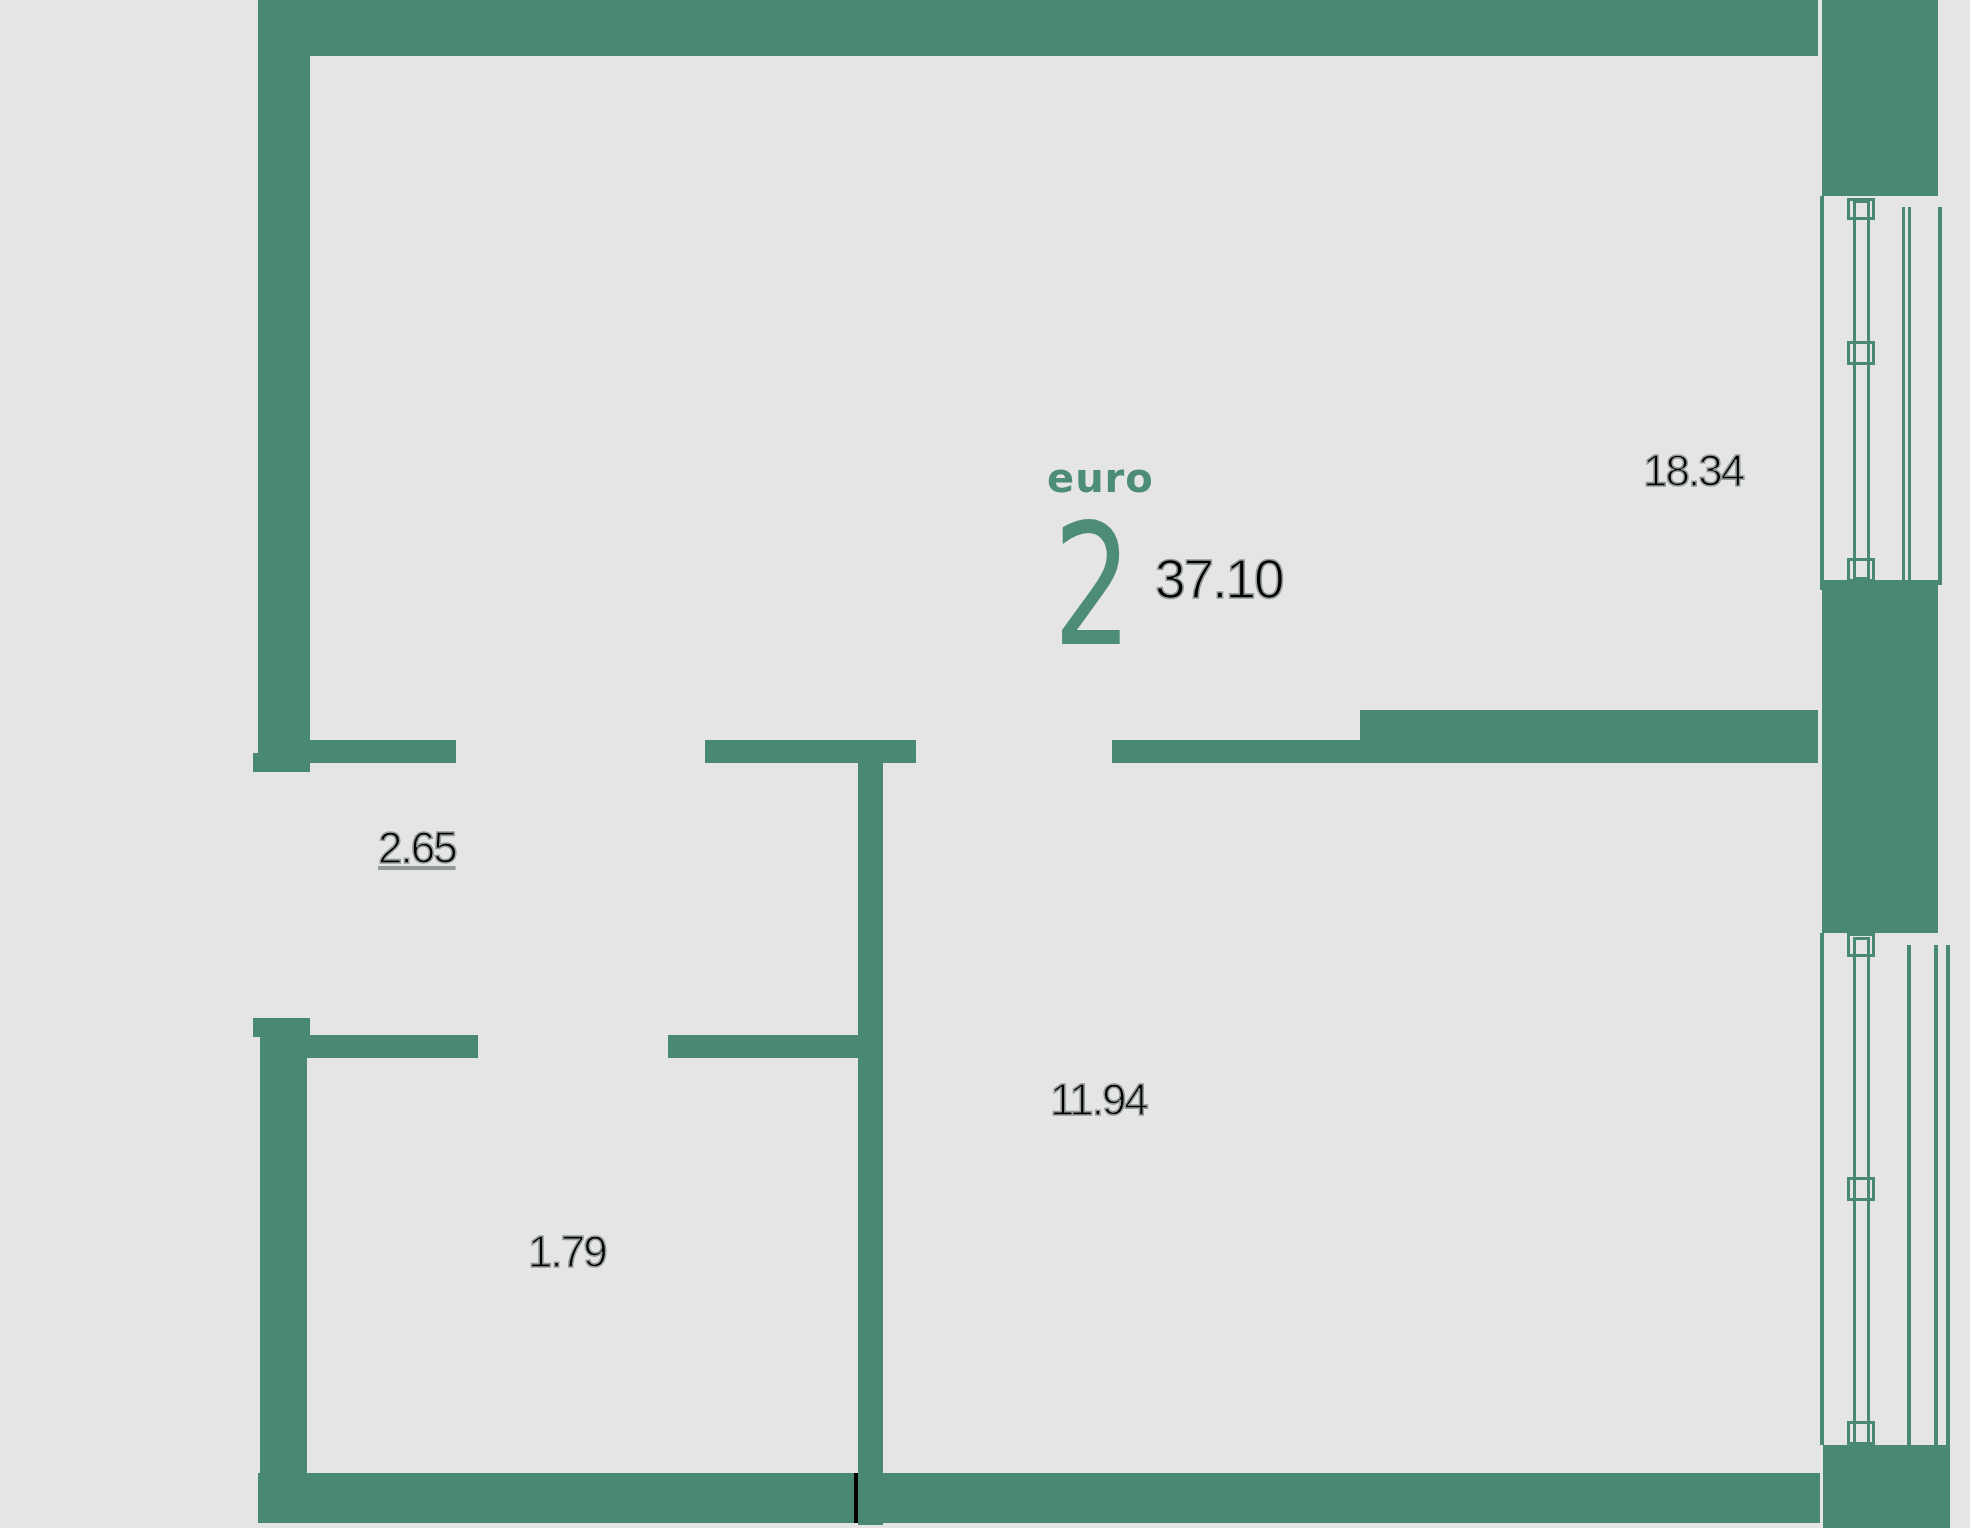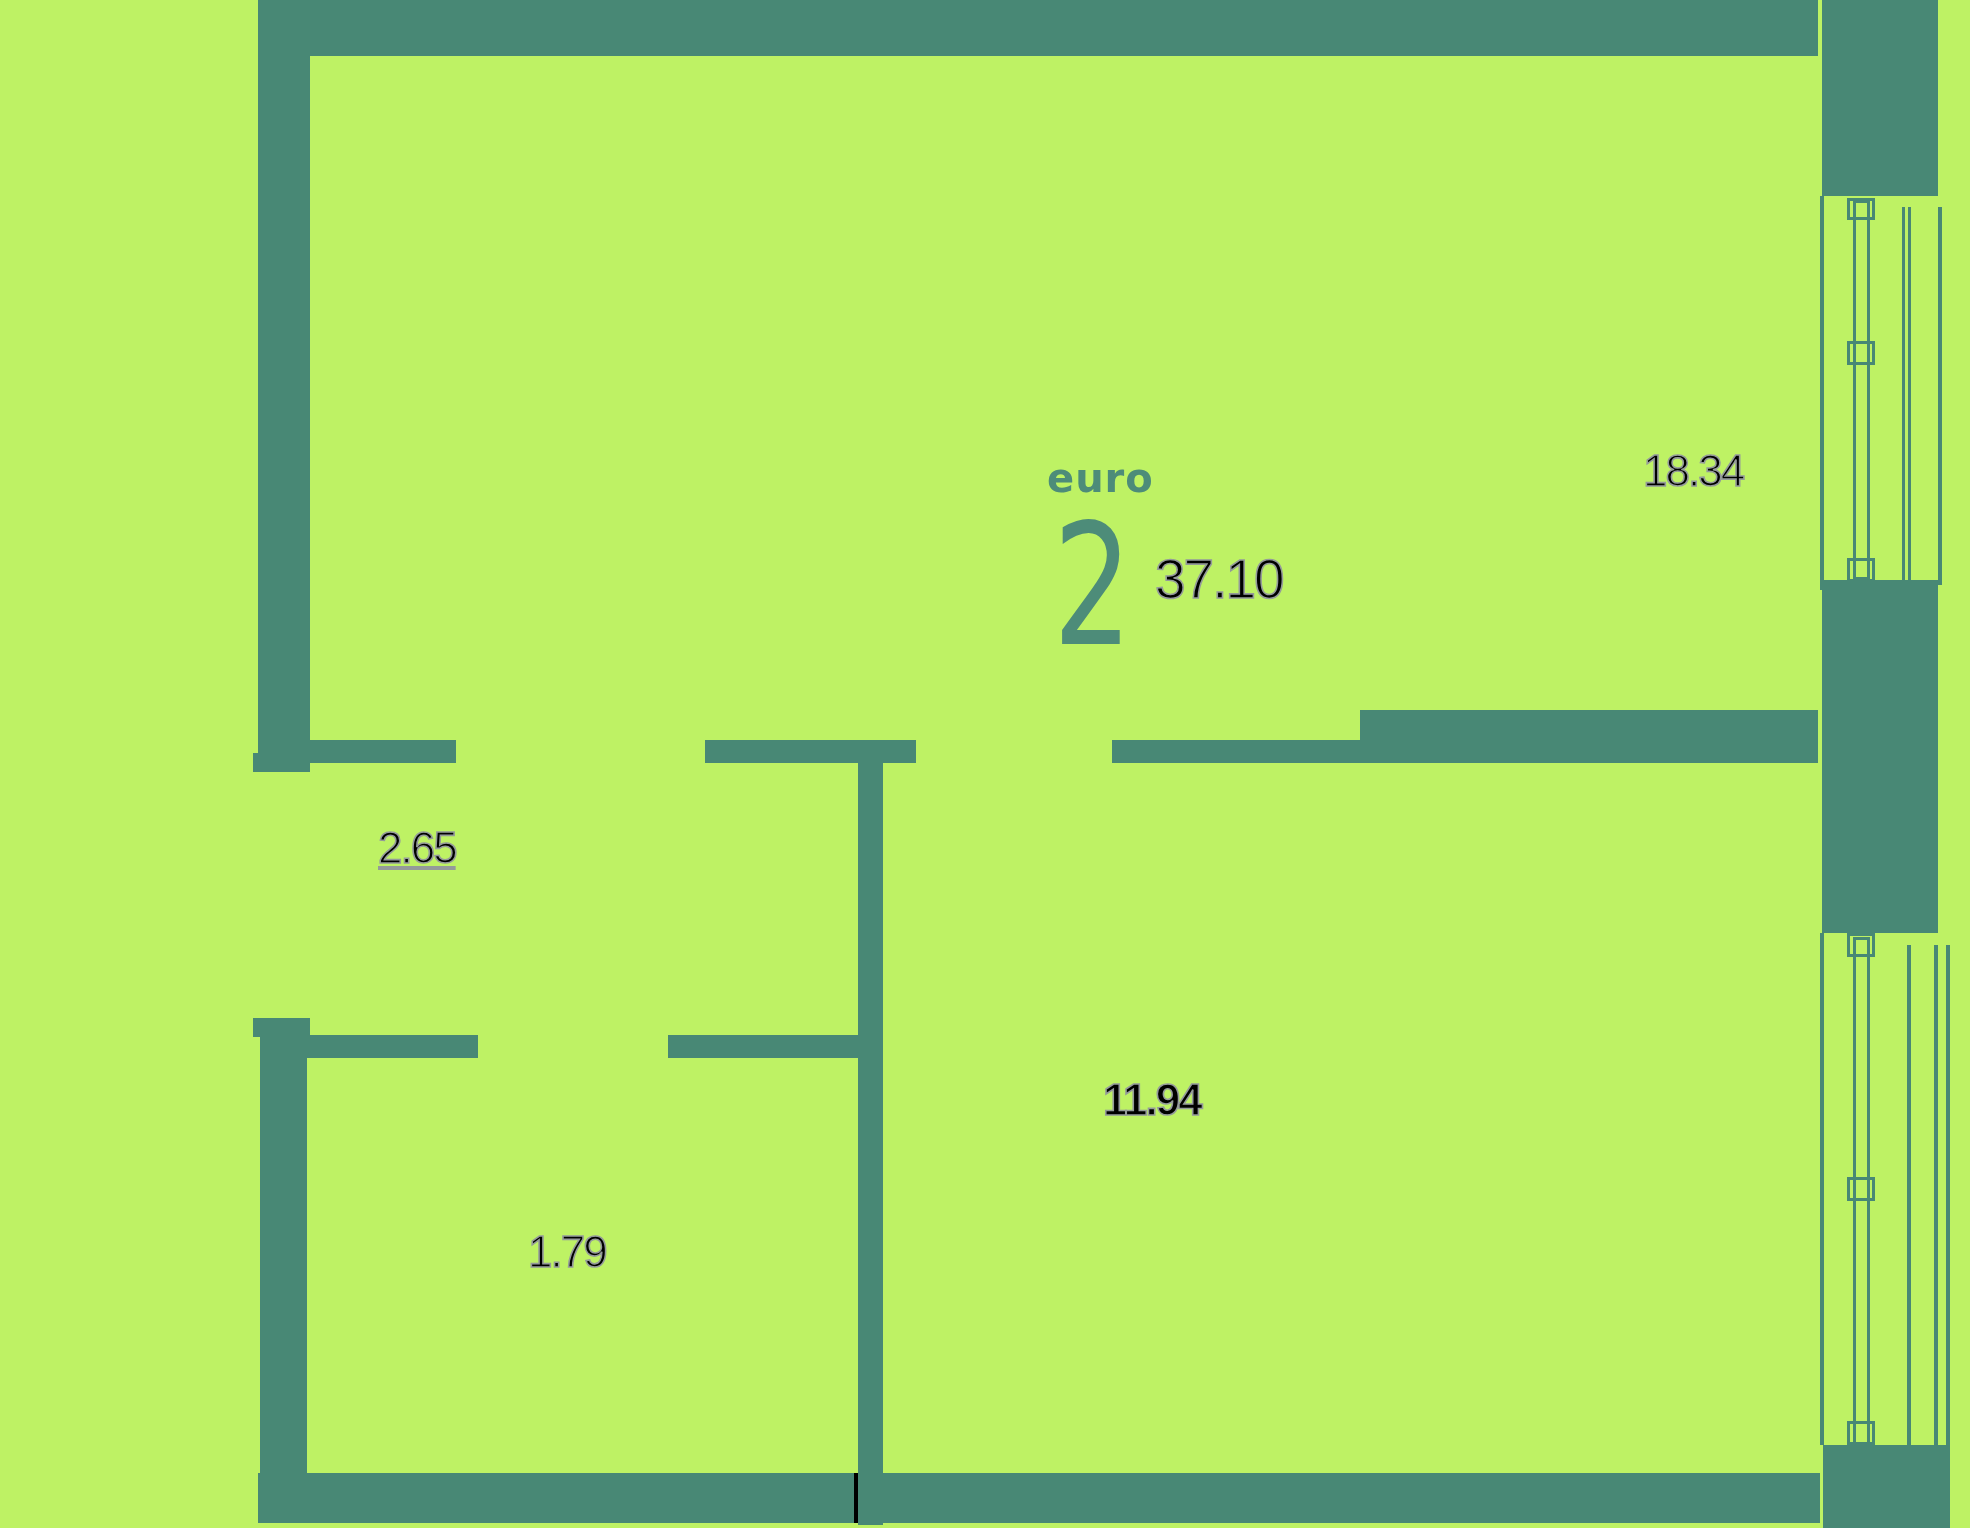--- a/index.html
+++ b/index.html
@@ -1,17 +1,17 @@
 <!DOCTYPE html>
 <html style="--wall: #488875; --accent-text: #4d8c79; --area-outline: #949a9a;"><head>
 <meta charset="utf-8">
 <style>
   html,body{margin:0;padding:0;background:#000;}
   .plan{
-    position:relative;width:1970px;height:1528px;background:#bef264;overflow:hidden;
+    position:relative;width:1970px;height:1528px;background:#e5e5e5;overflow:hidden;
     font-family:"Liberation Sans",sans-serif;
   }
   
   .wall{position:absolute;background:var(--wall,#488875);}
   
   .frame{position:absolute;border:3px solid var(--wall,#488875);background:transparent;box-sizing:border-box;}
   
   .gapline{position:absolute;background:#000;}
   
   .area{
@@ -72,15 +72,15 @@
   <div class="wall" style="left:1934px;top:945px;width:4px;height:500px;"></div>
   <div class="wall" style="left:1946px;top:945px;width:4px;height:500px;"></div>
 
   <div class="accent-text unit-type" style="left:1047px;top:458px;">euro</div>
   <div class="accent-text unit-count" style="left:1053px;top:502px;">2</div>
   <div class="area unit-total" style="left:1155px;top:552px;font-size:55px;">37.10</div>
 
   <div class="area" style="left:1643px;top:449px;">18.34</div>
   <div class="area" style="left:378px;top:826px;text-decoration:underline;">2.65</div>
   <div class="area" style="left:528px;top:1230px;">1.79</div>
-  <div class="area" style="left:1103px;top:1078px;font-weight:bold;">11.94</div>
+  <div class="area" style="left:1050px;top:1078px;">11.94</div>
 
 </div>
 
 </body></html>

